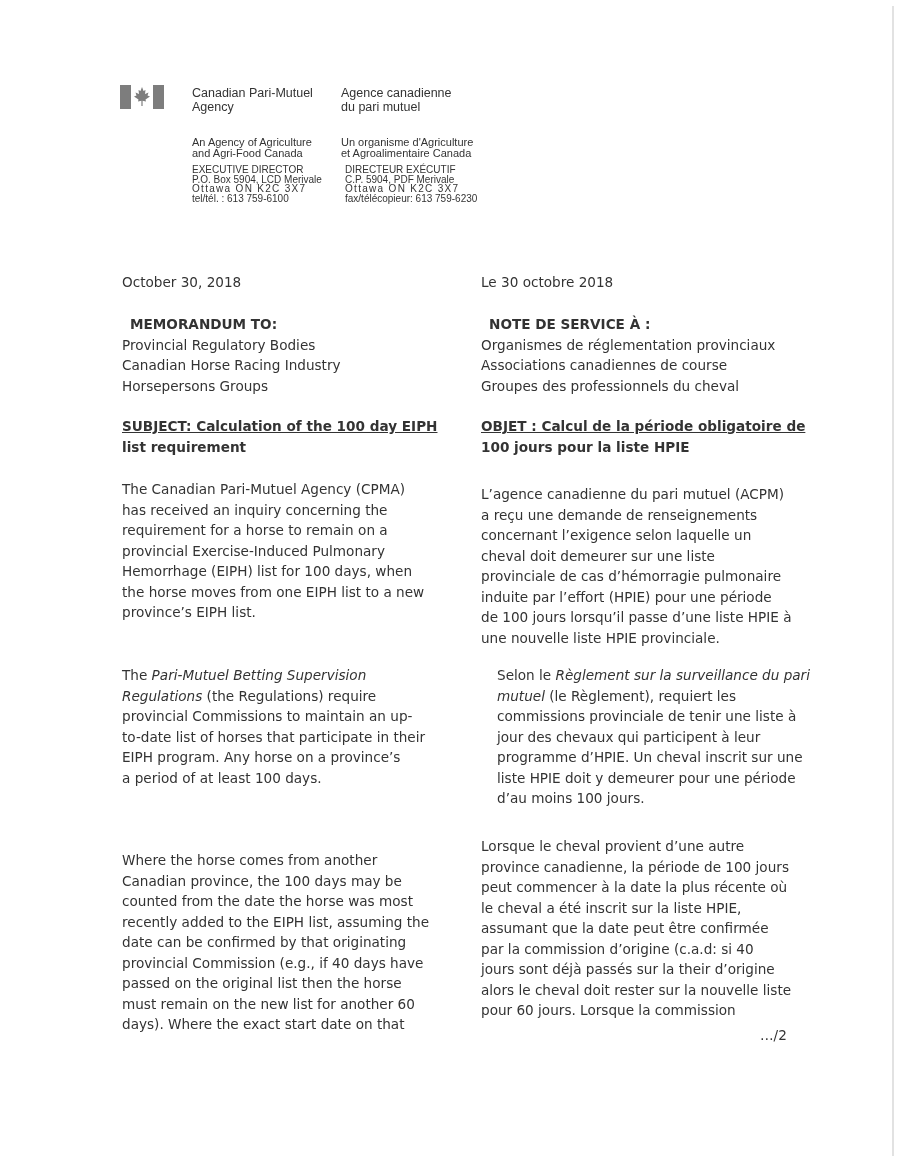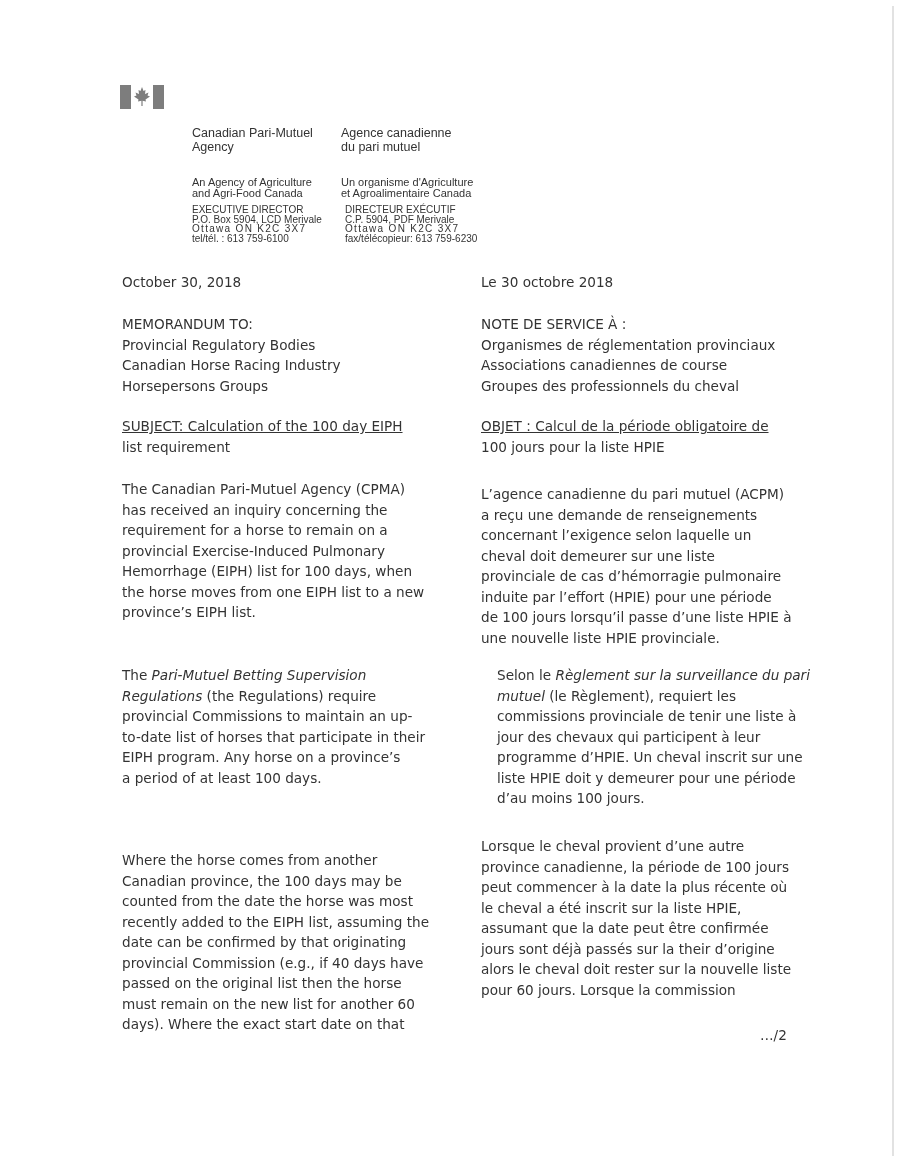--- a/index.html
+++ b/index.html
@@ -10,37 +10,37 @@
     .edge-line { position: absolute; left: 892px; top: 6px; width: 2px; height: 1150px; background: #e2e2e2; }
 
     
     .logo { position: absolute; left: 120px; top: 85px; width: 44px; height: 24px; }
     .logo .bar { position: absolute; top: 0; width: 11px; height: 24px; background: #7d7d7d; }
     .logo .bar.l { left: 0; }
     .logo .bar.r { left: 33px; }
     .logo .leaf { position: absolute; left: 13px; top: 1px; width: 18px; height: 22px; }
 
     .hdr { position: absolute; font-family: "Liberation Sans", sans-serif; color: #333; }
-    .hdr .name { font-size: 12.5px; line-height: 14px; margin-top: 40px; }
+    .hdr .name { font-size: 12.5px; line-height: 14px; }
     .hdr .sub { font-size: 11px; line-height: 11px; margin-top: 23px; }
     .hdr .addr { font-size: 10px; line-height: 9.6px; margin-top: 6px; }
     .hdr .spaced { letter-spacing: 1.3px; }
     .hdr-en { left: 192px; top: 86px; }
     .hdr-fr { left: 341px; top: 86px; }
     .hdr-fr .addr { margin-left: 4px; }
 
     
     .col { position: absolute; top: 272px; font-family: "DejaVu Sans", sans-serif; font-size: 13.6px; line-height: 20.5px; color: #333; }
     .col-en { left: 122px; width: 315px; }
     .col-fr { left: 481px; width: 315px; }
     .col p { margin: 0; }
     .date { position: absolute; top: 0; }
     .to-block { position: absolute; top: 42px; }
-    .to-title { font-weight: normal; }
-    .subject { position: absolute; top: 144px; font-weight: normal; text-decoration: underline; }
+    .to-title { font-weight: bold; margin-left: 8px; }
+    .subject { position: absolute; top: 144px; font-weight: bold; text-decoration: underline; }
     .para1 { position: absolute; top: 207px; }
     .para2 { position: absolute; top: 393px; }
     .para3 { position: absolute; top: 578px; }
     .col-fr .para1 { top: 212px; }
     .col-fr .para2 { top: 393px; margin-left: 16px; }
     .col-fr .para3 { top: 552px; margin-top: 12px; }
     .col-fr .subject { width: 320px; }
     .col-en .subject { width: 305px; }
     .lines span { display: block; white-space: nowrap; }
     .it { font-style: italic; }
@@ -165,19 +165,20 @@
     <span>programme d’HPIE. Un cheval inscrit sur une</span>
     <span>liste HPIE doit y demeurer pour une période</span>
     <span>d’au moins 100 jours.</span>
   </div>
   <div class="para3 lines">
     <span>Lorsque le cheval provient d’une autre</span>
     <span>province canadienne, la période de 100 jours</span>
     <span>peut commencer à la date la plus récente où</span>
     <span>le cheval a été inscrit sur la liste HPIE,</span>
     <span>assumant  que la date peut être confirmée</span>
+    <span>par la commission d’origine (c.a.d:  si 40</span>
     <span>jours sont déjà passés sur la their d’origine</span>
     <span>alors le cheval doit rester sur la nouvelle liste</span>
     <span>pour 60 jours. Lorsque la commission</span>
   </div>
 </div>
 
 <div class="page-cont">…/2</div>
 
 </body></html>

